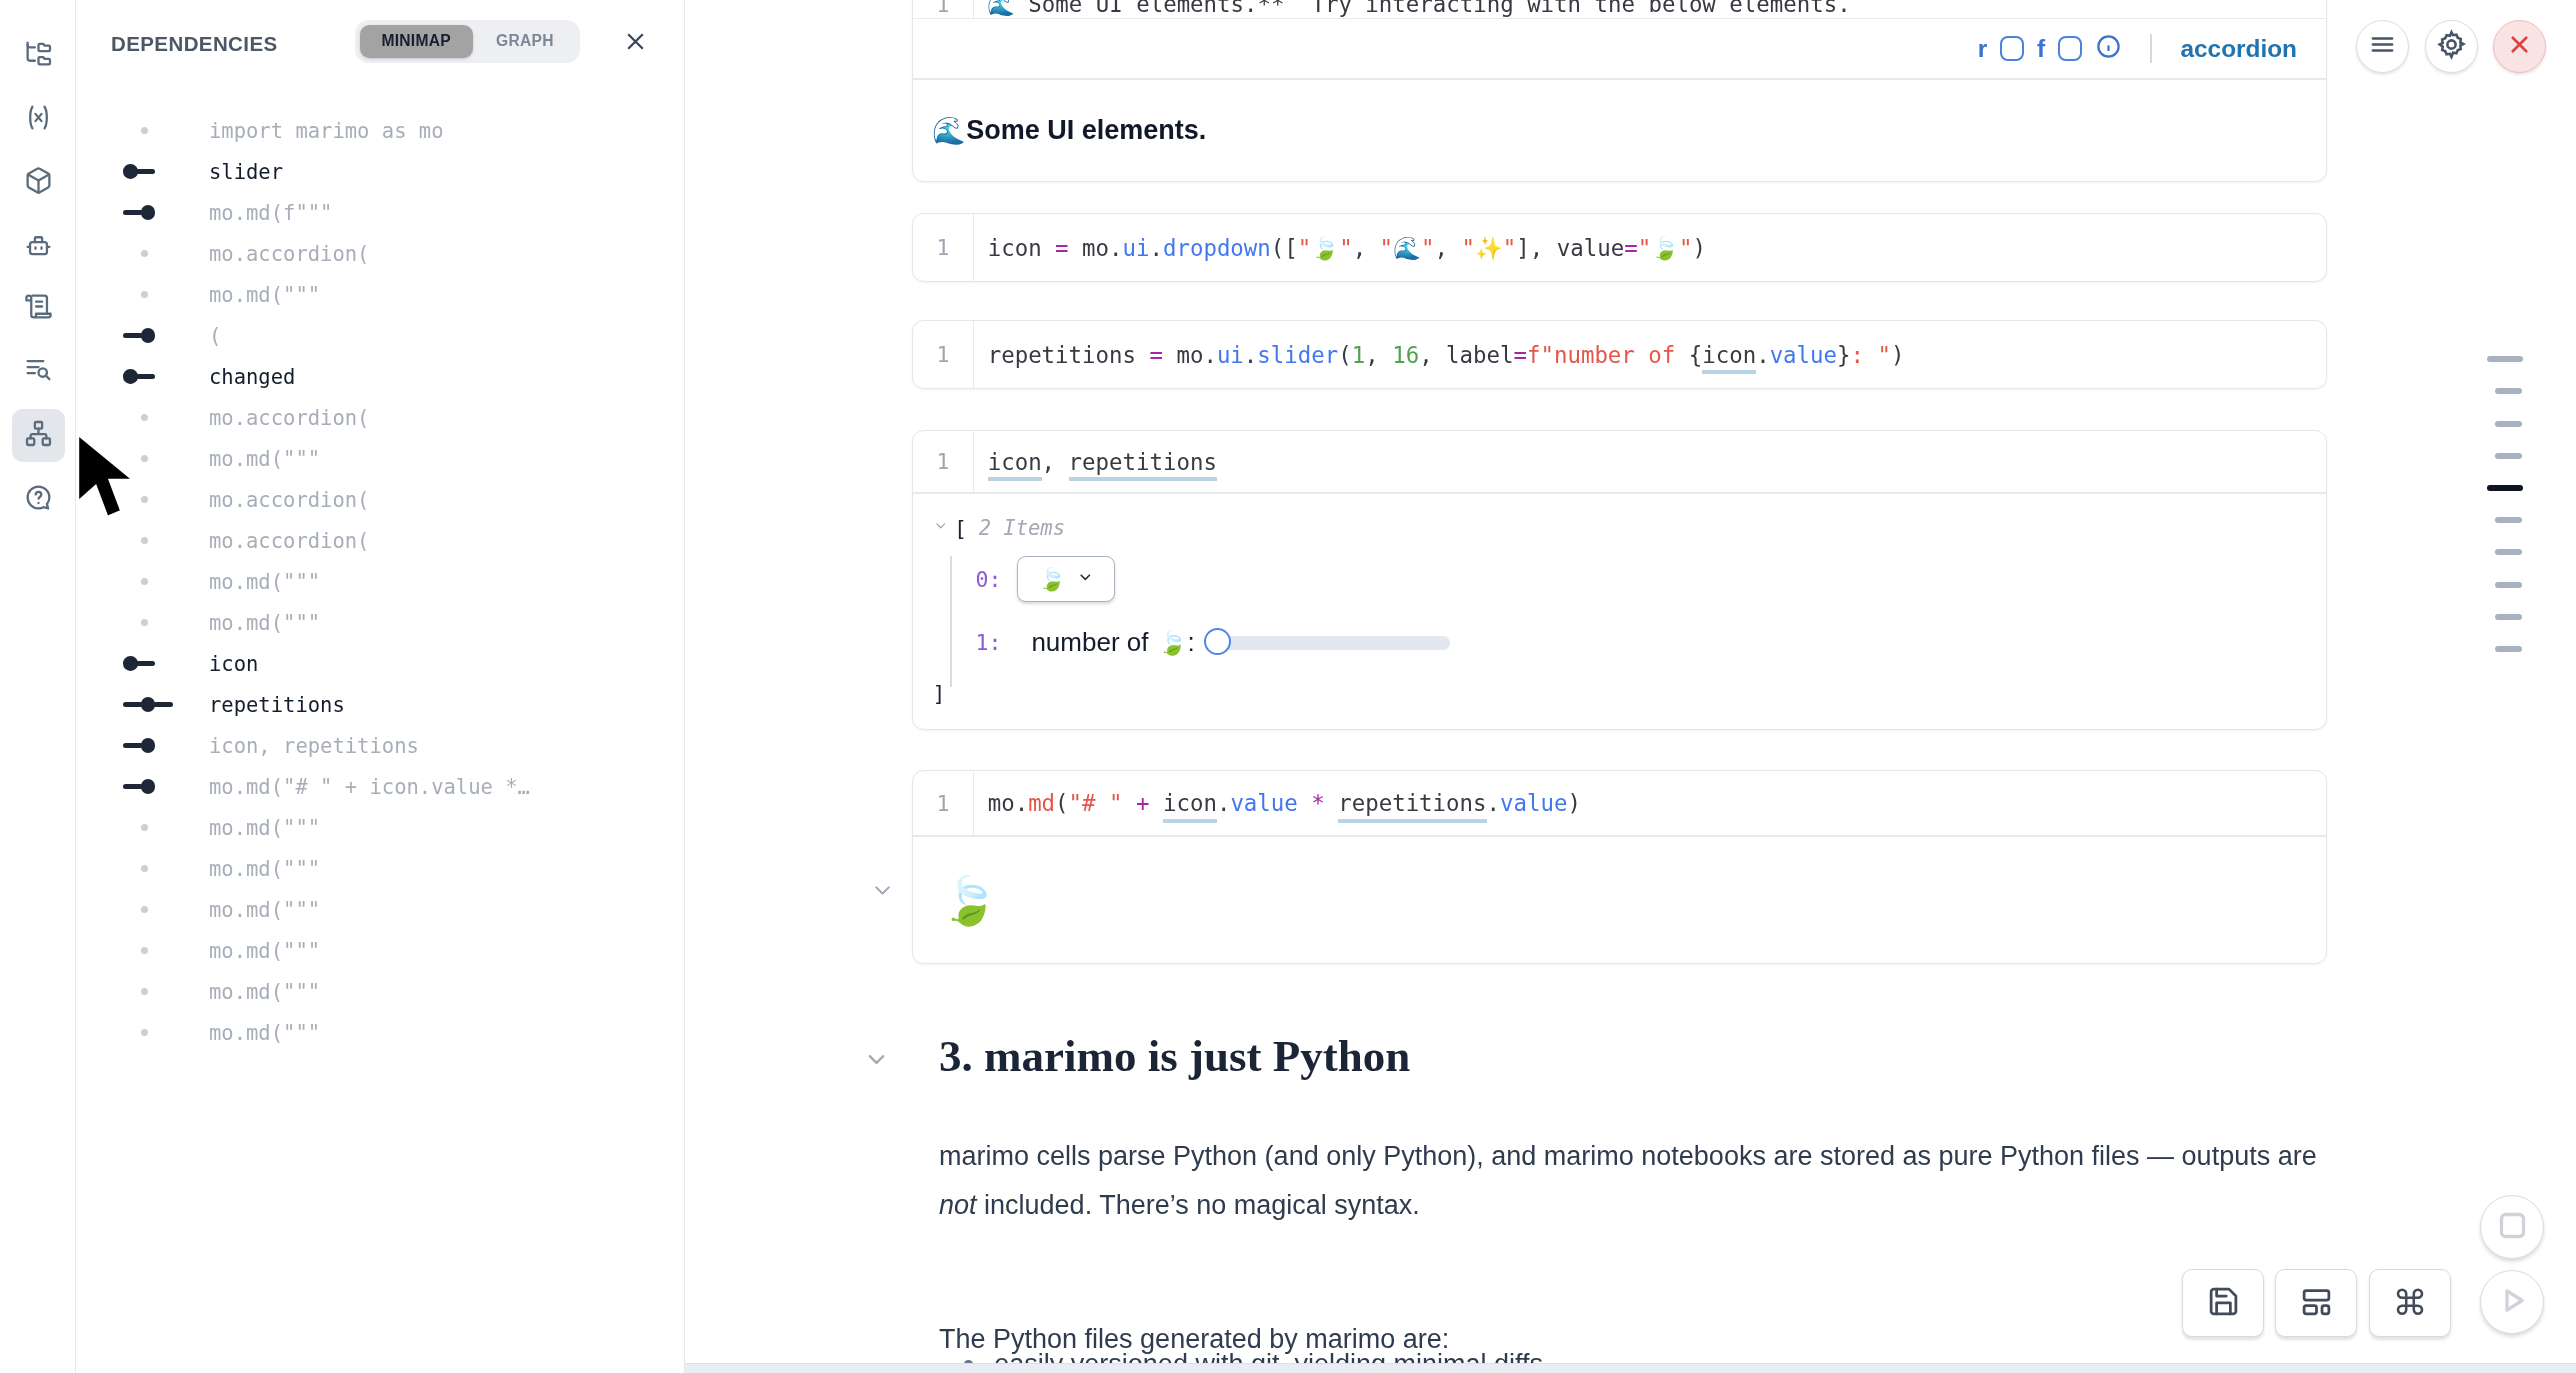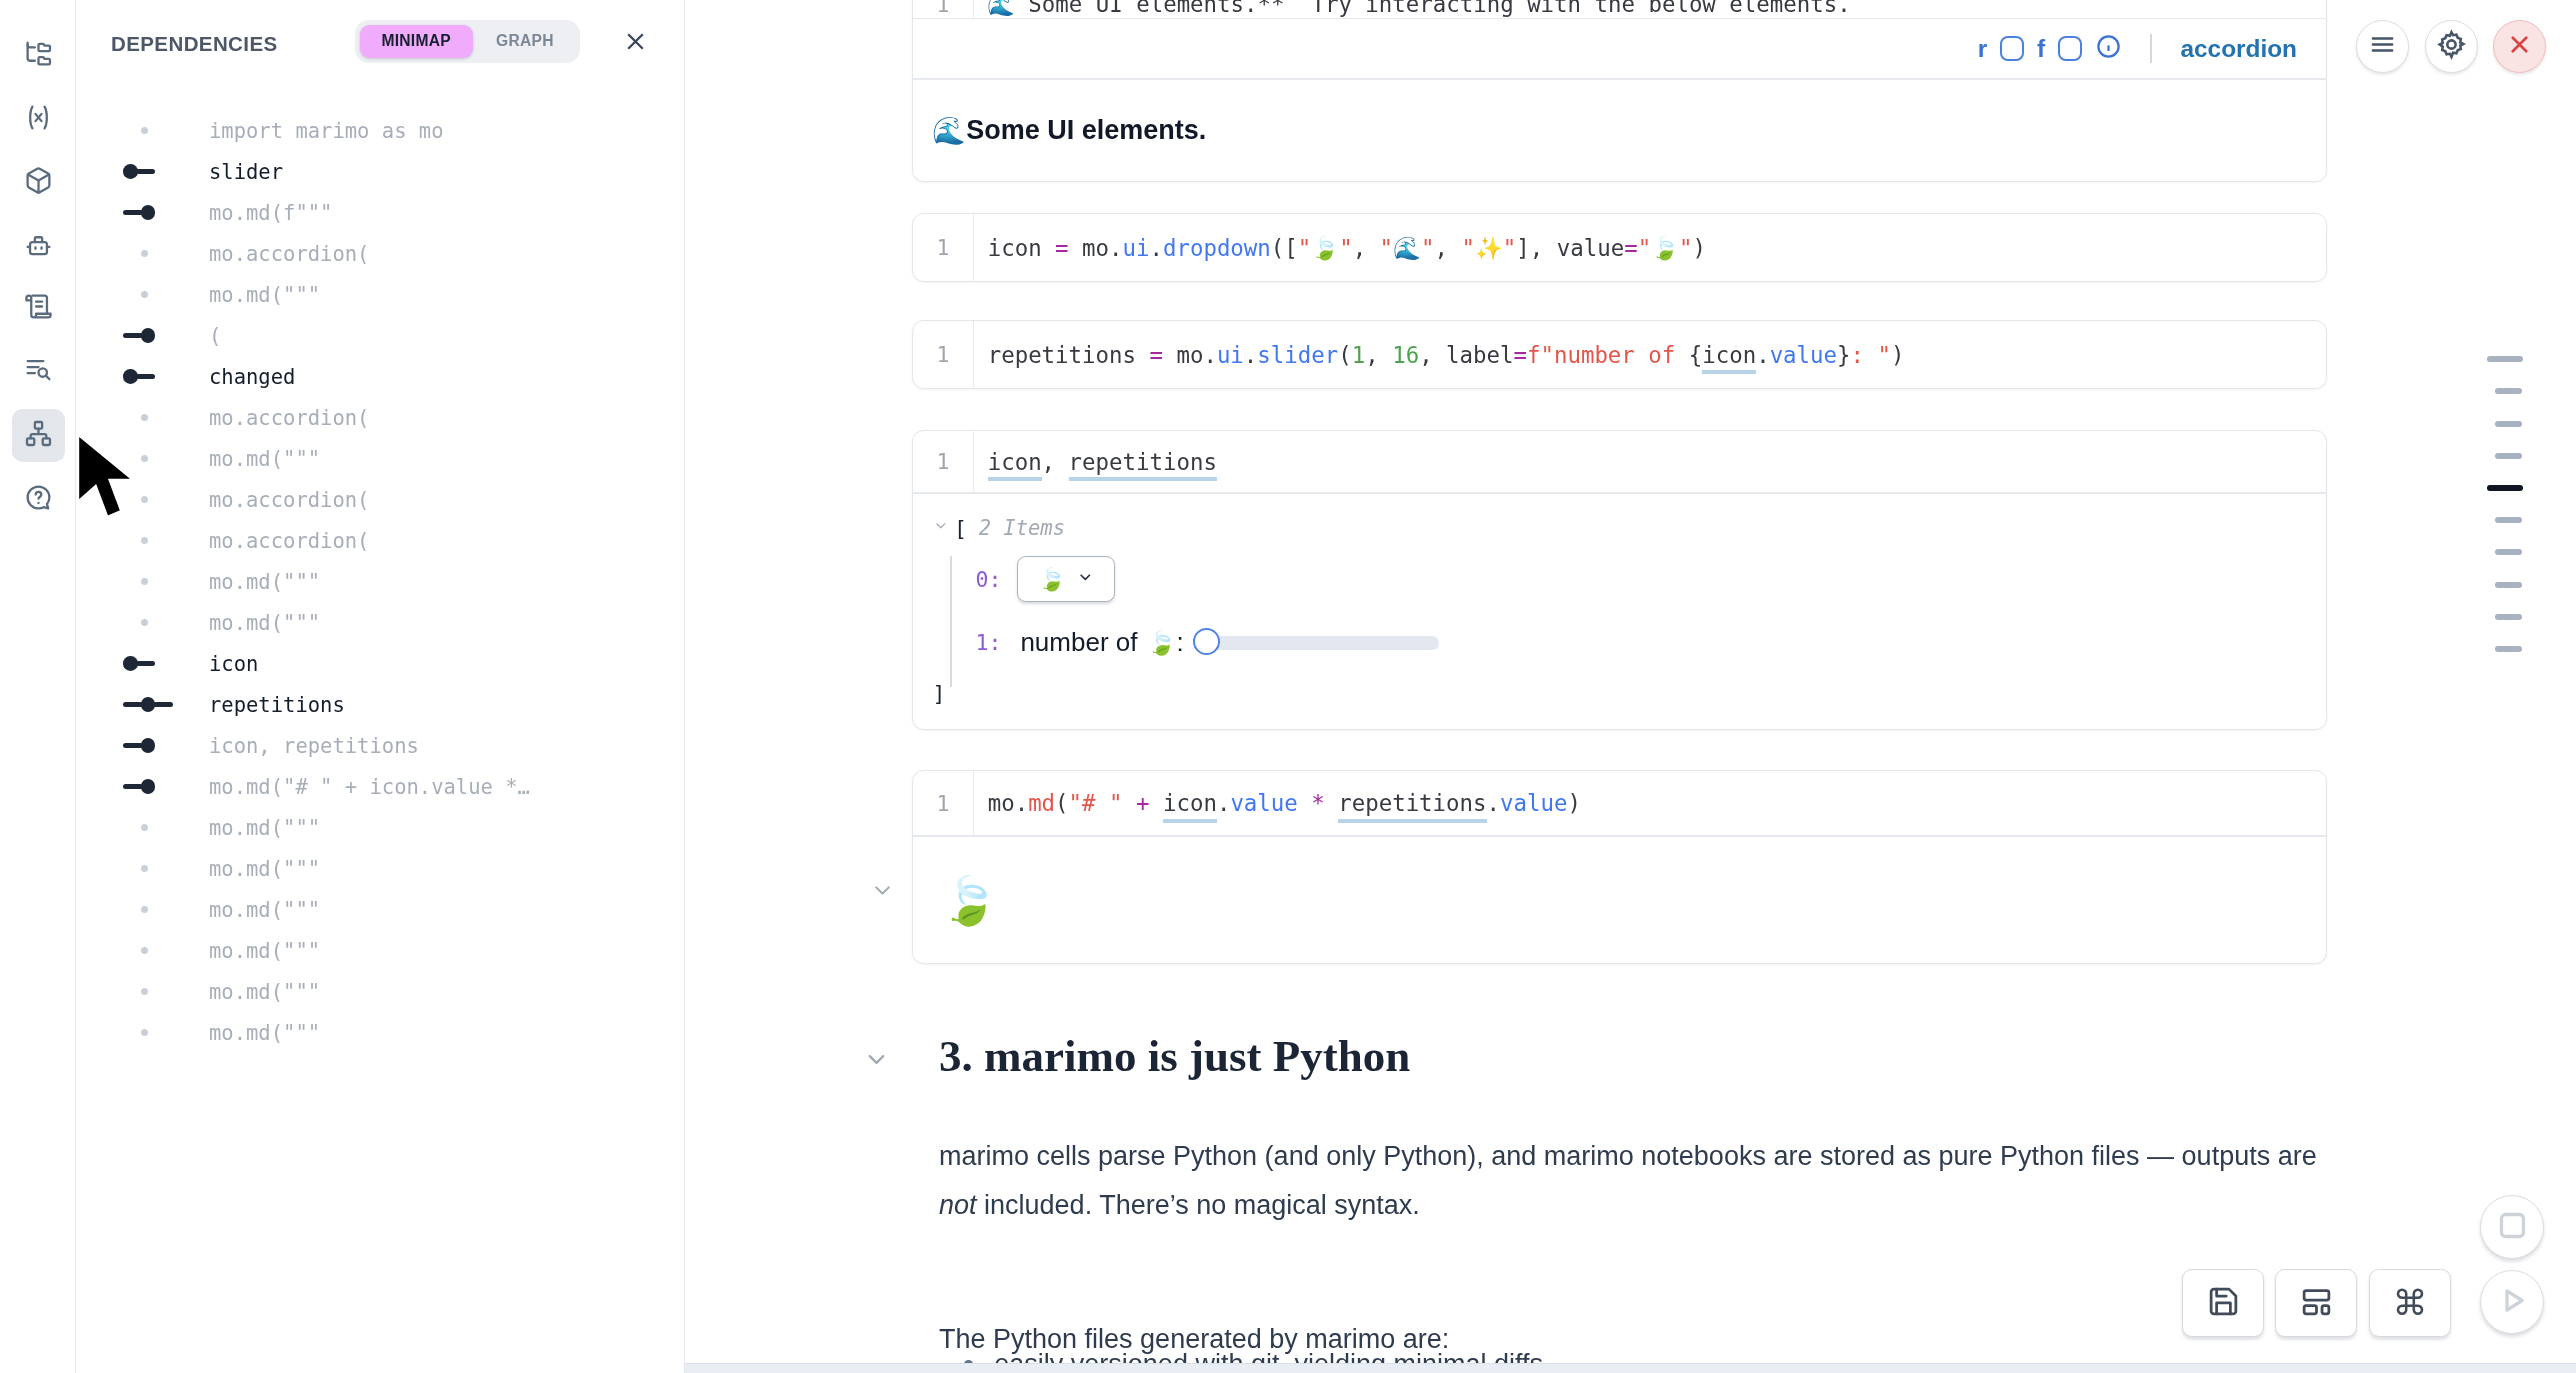--- a/index.html
+++ b/index.html
@@ -16,21 +16,21 @@
 
   
   #dep-panel { position:absolute; left:76px; top:0; width:609px; height:1374px; background:#fff;
     border-right:1px solid #e5e8ec; z-index:20; }
   #dep-title { position:absolute; left:35px; top:32px; font-size:20.5px; font-weight:700;
     letter-spacing:0.4px; color:#4d5866; }
   #seg { position:absolute; left:279px; top:19.5px; height:43px; background:#edeff3;
     border-radius:13.7px; display:flex; align-items:center; padding:4.9px; gap:2px; }
   .seg-tab { height:33px; padding:0 21.5px; display:flex; align-items:center; border-radius:9.8px;
     font-size:15.6px; font-weight:700; letter-spacing:0.3px; color:#7c8796; cursor:pointer; }
-  .seg-tab.active { background:#f0abfc; color:#16202e; box-shadow:0 1px 2.9px rgba(16,24,40,.18); }
+  .seg-tab.active { background:#a3a3a3; color:#16202e; box-shadow:0 1px 2.9px rgba(16,24,40,.18); }
   #dep-close { position:absolute; left:543px; top:27px; width:33px; height:33px; display:flex;
     align-items:center; justify-content:center; }
   #dep-close svg { stroke:#39455a; stroke-width:2.2; }
 
   #dep-list { position:absolute; left:0; top:110px; width:609px; }
   .dep-row { height:41px; display:flex; align-items:center; }
   .dep-mk { width:59px; margin-left:47px; display:flex; align-items:center; justify-content:flex-start; }
   .dep-label { margin-left:27px; font-family:"DejaVu Sans Mono", monospace; font-size:20.5px;
     color:#a7aeb9; white-space:pre; }
   .dep-row.emph .dep-label { color:#141d2c; }
@@ -427,21 +427,21 @@
       <span class="tree-idx" style="margin-left:43px">0:</span>
       <div id="dd-box">
         <span class="em-leaf" style="font-size:22.4px">🍃</span>
         <span><svg width="16.6" height="16.6" viewBox="0 0 24 24" fill="none" stroke="#2a3342" stroke-width="2.4" stroke-linecap="round" stroke-linejoin="round">
               <path d="M6 9l6 6 6-6"></path>
             </svg></span>
       </div>
     </div>
     <div class="tree-row" style="margin-top:25px">
       <span class="tree-idx" style="margin-left:43px">1:</span>
-      <span style="margin-left:19px; font-family:'Liberation Sans',sans-serif; font-size:26px; color:#131c2c">number of</span>
+      <span style="margin-left:30px; font-family:'Liberation Sans',sans-serif; font-size:26px; color:#131c2c">number of</span>
       <span class="em-leaf" style="font-size:23.4px; margin-left:9.8px">🍃</span>
       <span style="font-family:'Liberation Sans',sans-serif; font-size:26px; color:#131c2c">:</span>
       <div id="slider">
         <div id="slider-track"></div>
         <div id="slider-thumb"></div>
       </div>
     </div>
     <div class="tree-row" style="margin-top:23.4px">
       <span class="tree-colon">]</span>
     </div>

